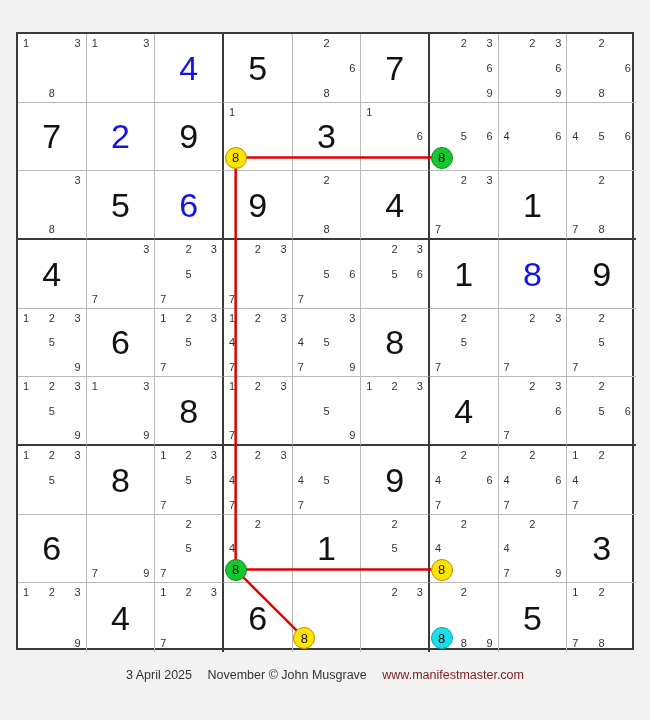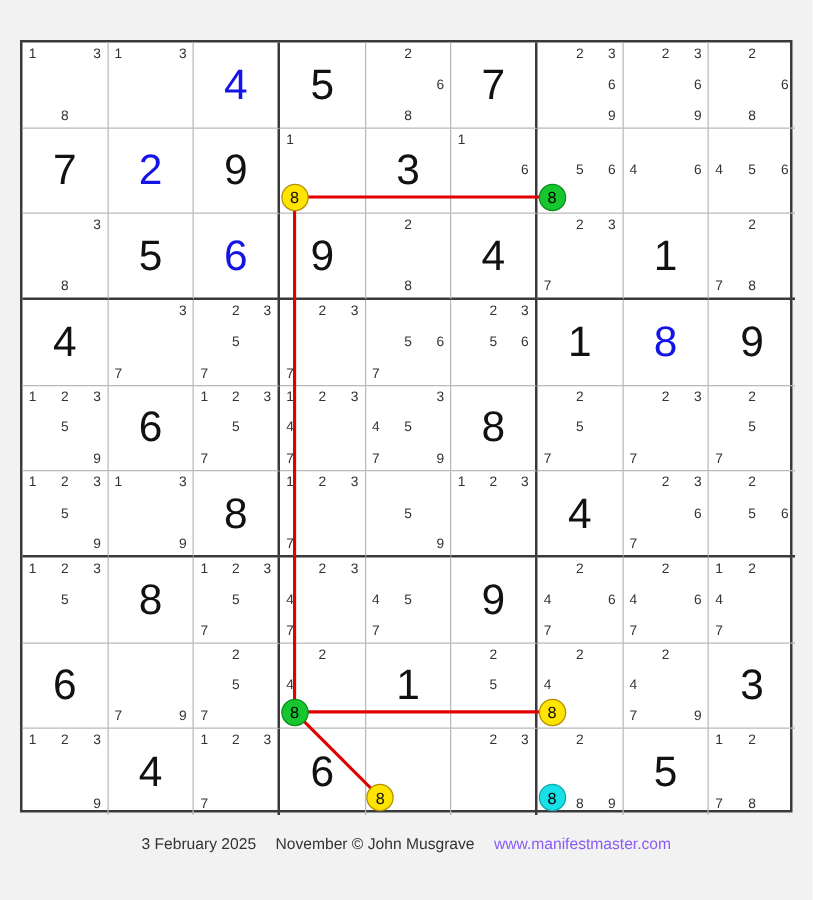--- a/index.html
+++ b/index.html
@@ -80,21 +80,21 @@
 
   
   #footer{
     position:absolute;
     left:0;top:668px;width:650px;
     text-align:center;
     font-size:12.5px;
     color:#333;
   }
   #footer span{margin:0 6px;}
-  #footer .site{color:#8b5cf6;}
+  #footer .site{color:#7f1d1d;}
 </style>
 </head>
 <body>
 
 <div id="page">
 
   <div id="board">
     <div id="cells">
         <div class="cell r0 c0" style="left: 0px; top: 0px;">
           <div class="pencil">
@@ -883,18 +883,18 @@
         <div class="node yellow" style="left: 217.652px; top: 123.588px;">8</div>
         <div class="node green" style="left: 423.632px; top: 123.588px;">8</div>
         <div class="node green" style="left: 217.652px; top: 535.548px;">8</div>
         <div class="node yellow" style="left: 423.632px; top: 535.548px;">8</div>
         <div class="node yellow" style="left: 286.312px; top: 604.208px;">8</div>
         <div class="node cyan" style="left: 423.632px; top: 604.208px;">8</div>
       </div>
   </div>
 
   <div id="footer">
-    <span class="date">3 February 2025</span>
+    <span class="date">3 April 2025</span>
     <span class="copy">November © John Musgrave</span>
     <span class="site">www.manifestmaster.com</span>
   </div>
 
 </div>
 
 </body></html>

